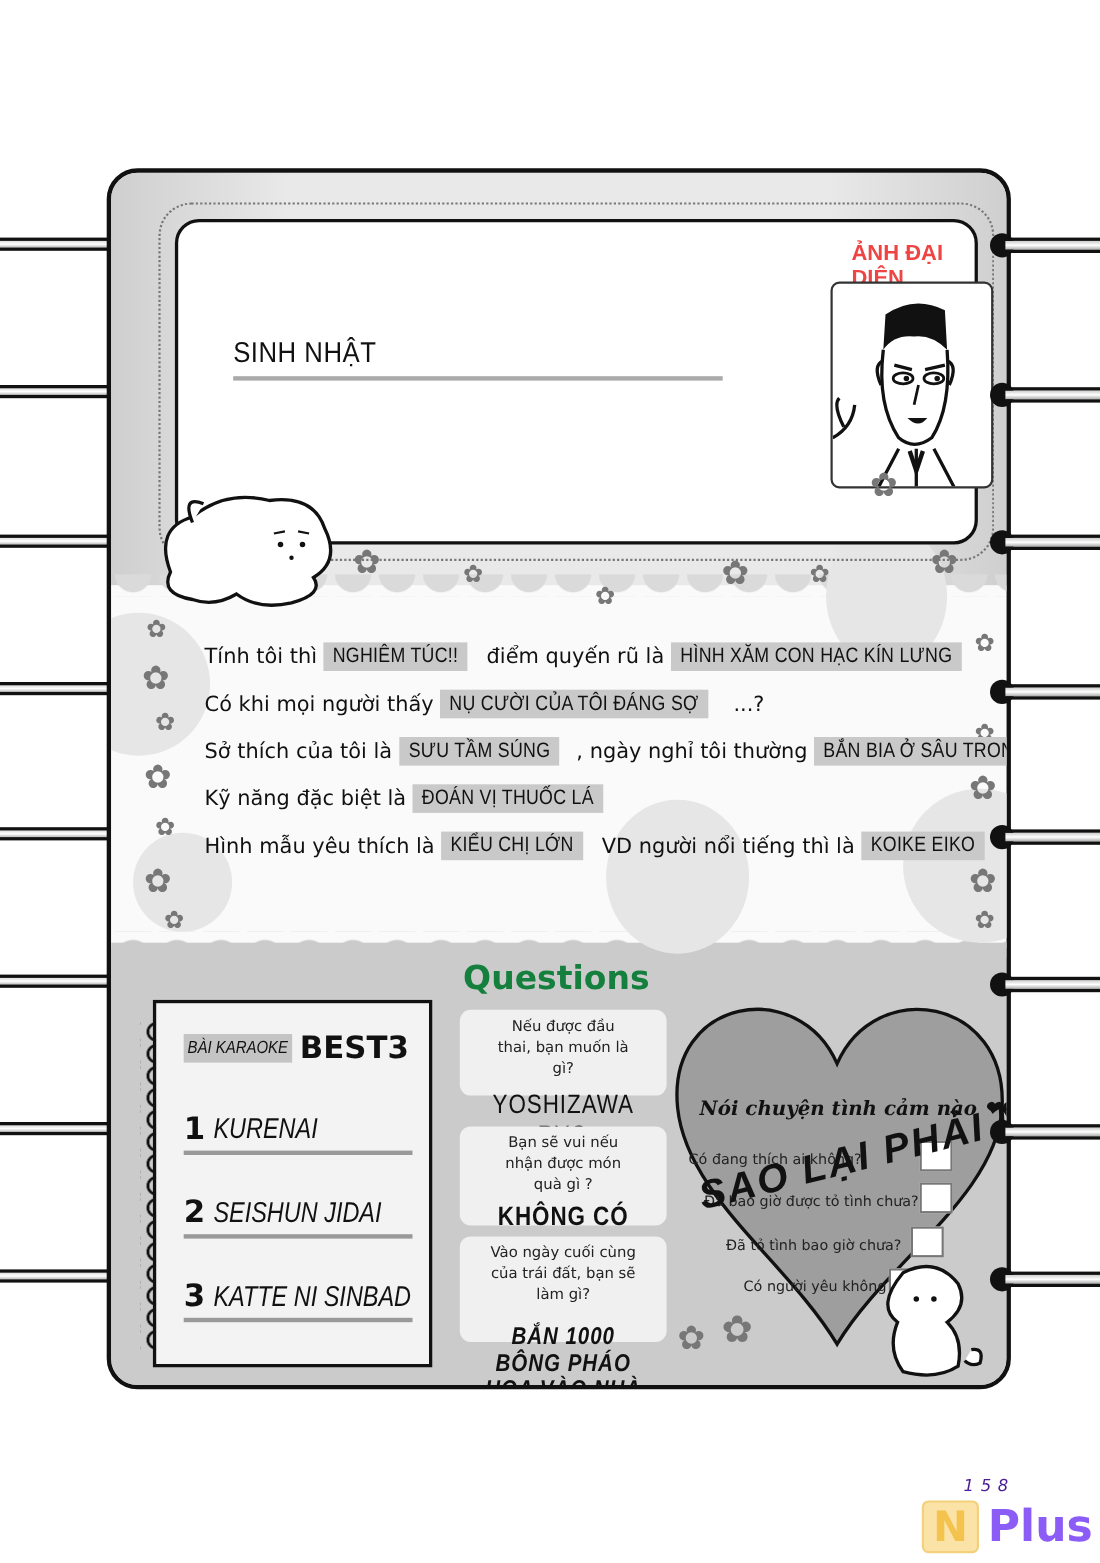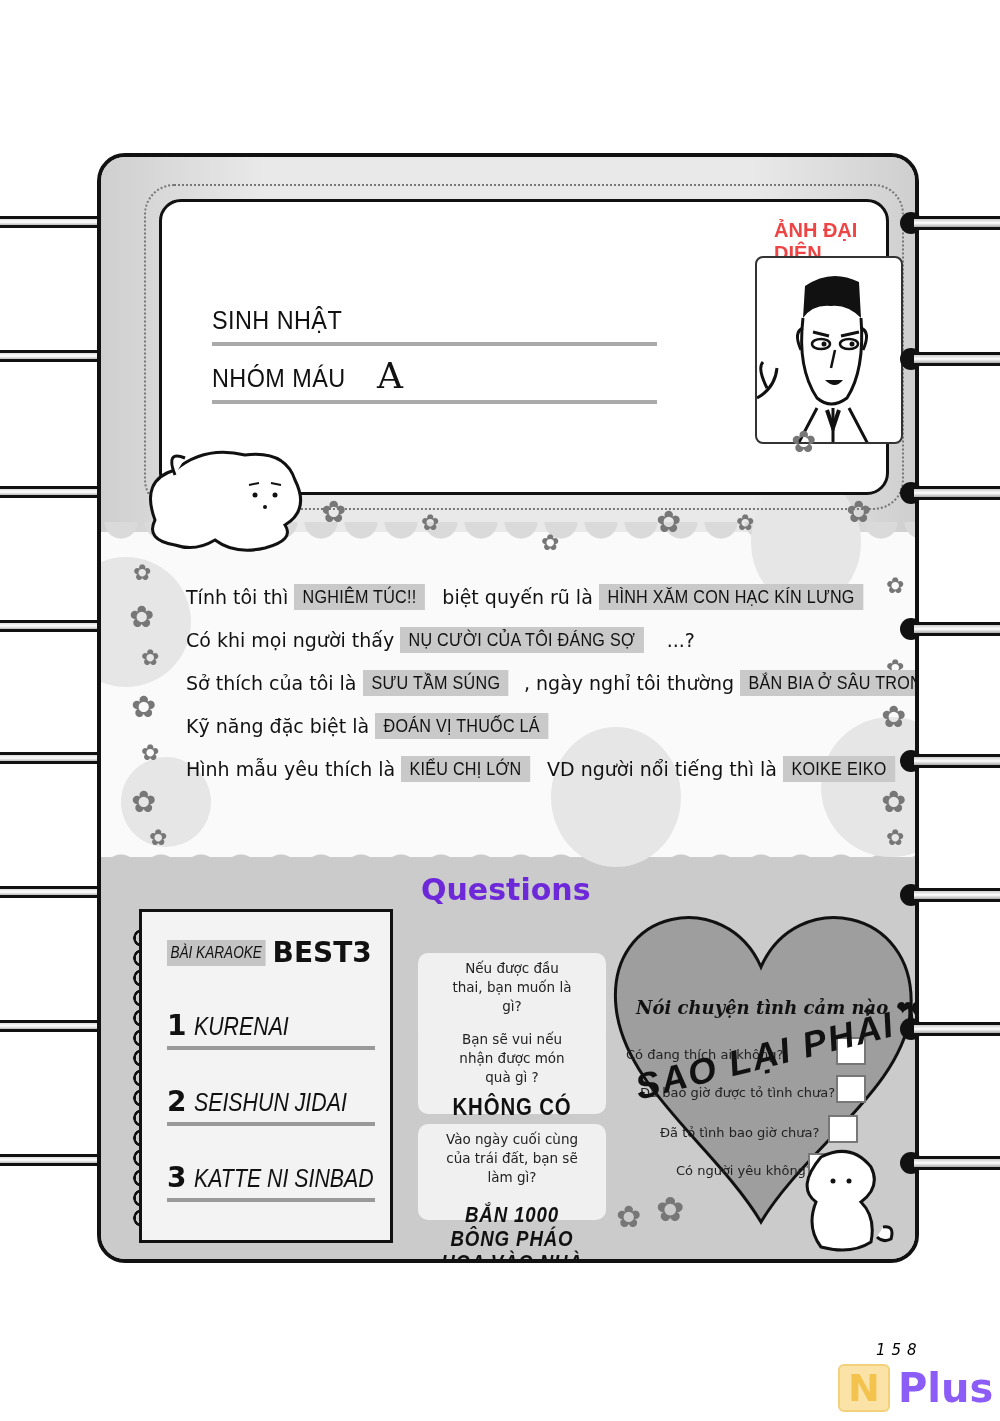--- a/index.html
+++ b/index.html
@@ -35,21 +35,21 @@
     .avatar-title { position: absolute; left: 612px; top: 17px; font-family: "Liberation Sans", sans-serif; font-size: 20px; font-weight: 700; color: #ef4444; }
     .avatar-frame { position: absolute; left: 593px; top: 54px; width: 148px; height: 188px; border: 2px solid #333; border-radius: 8px; background: #fff; overflow: hidden; }
 
     
     .intro { position: absolute; left: 85px; top: 418px; width: 720px; }
     .intro-line { height: 43px; display: flex; align-items: center; font-family: "DejaVu Sans", sans-serif; font-size: 19px; color: #111; white-space: nowrap; }
     .intro-line .hl { display: inline-block; background: #c9c9c9; padding: 2px 10px; margin: 0 6px; font-family: "Liberation Sans Narrow", "Liberation Sans", sans-serif; font-size: 19px; transform: scaleX(0.85); transform-origin: left; letter-spacing: 0.3px; }
     .intro-line .hl.big { font-size: 26px; font-style: italic; font-weight: 700; padding: 0 34px; }
 
     
-    .q-title { position: absolute; left: 320px; top: 715px; font-family: "DejaVu Sans", sans-serif; font-weight: 700; font-size: 30px; color: #6d28d9; }
+    .q-title { position: absolute; left: 320px; top: 715px; font-family: "DejaVu Sans", sans-serif; font-weight: 700; font-size: 30px; color: #15803d; }
 
     .karaoke { position: absolute; left: 38px; top: 752px; width: 254px; height: 334px; background: #f3f3f3; border: 3px solid #111; }
     .karaoke .coil { position: absolute; left: -14px; top: 16px; width: 14px; height: 300px;
       background: radial-gradient(circle at 14px 10px, transparent 6px, #111 6.5px, #111 8.5px, transparent 9px) repeat-y; background-size: 14px 20px; }
     .karaoke .k-head { position: absolute; left: 25px; top: 24px; display: flex; align-items: center; }
     .karaoke .k-tag { background: #c4c4c4; padding: 4px 4px; font-family: "Liberation Sans", sans-serif; font-style: italic; font-size: 16px; transform: scaleX(0.85); transform-origin: left; }
     .karaoke .k-best { font-family: "DejaVu Sans", sans-serif; font-weight: 700; font-size: 28px; margin-left: -10px; }
     .karaoke .k-item { position: absolute; left: 25px; width: 208px; height: 48px; border-bottom: 4px solid #999; display: flex; align-items: flex-end; padding-bottom: 4px; }
     .karaoke .k-num { font-family: "DejaVu Sans", sans-serif; font-weight: 700; font-size: 28px; margin-right: 8px; }
     .karaoke .k-song { font-family: "Liberation Sans", sans-serif; font-style: italic; font-size: 26px; transform: scaleX(0.82); transform-origin: left; white-space: nowrap; }
@@ -59,21 +59,21 @@
     .qbox .qa { font-family: "Liberation Sans", sans-serif; font-size: 24px; color: #111; transform: scaleX(0.85); letter-spacing: 1px; }
     .qbox .qa.tall { font-size: 22px; line-height: 24px; font-style: italic; font-weight: 700; }
 
     
     .heart-wrap { position: absolute; left: 505px; top: 740px; width: 310px; height: 330px; }
     .heart-title { position: absolute; left: 30px; top: 100px; font-family: "DejaVu Serif", serif; font-style: italic; font-weight: 700; font-size: 18px; color: #111; white-space: nowrap; }
     .heart-q { position: absolute; font-family: "DejaVu Sans", sans-serif; font-size: 13px; color: #222; white-space: nowrap; }
     .checkbox { position: absolute; width: 30px; height: 28px; background: #fff; border: 2px solid #777; }
     .scribble { position: absolute; left: 30px; top: 170px; font-family: "Liberation Sans", sans-serif; font-weight: 700; font-style: italic; font-size: 36px; color: #111; transform: rotate(-14deg); transform-origin: left; white-space: nowrap; letter-spacing: 2px; }
 
-    .page-number { position: absolute; left: 876px; top: 1341px; font-family: "DejaVu Sans", sans-serif; font-style: italic; font-size: 15px; letter-spacing: 6px; color: #000000; }
+    .page-number { position: absolute; left: 876px; top: 1341px; font-family: "DejaVu Sans", sans-serif; font-style: italic; font-size: 15px; letter-spacing: 6px; color: #4c1d95; }
     .logo { position: absolute; left: 838px; top: 1364px; display: flex; align-items: center; }
     .logo .n-box { width: 52px; height: 48px; border-radius: 6px; background: #fbe3a8; border: 2px solid #f3d07a; display: flex; align-items: center; justify-content: center; font-family: "DejaVu Sans", sans-serif; font-weight: 700; font-size: 38px; color: #f3c34e; }
     .logo .plus { font-family: "DejaVu Sans", sans-serif; font-weight: 700; font-size: 40px; color: #8b5cf6; margin-left: 8px; text-align: right; }
 
     .flower { position: absolute; font-size: 22px; color: #777; line-height: 1; }
   </style>
 </head>
 <body>
 
 <div class="ring-left" style="top:216px;"></div>
@@ -94,24 +94,20 @@
 
   <div class="dot-circle" style="left:-40px; top:400px; width:130px; height:130px;"></div>
   <div class="dot-circle" style="left:650px; top:320px; width:110px; height:130px;"></div>
   <div class="dot-circle" style="left:450px; top:570px; width:130px; height:140px;"></div>
   <div class="dot-circle" style="left:720px; top:560px; width:140px; height:140px;"></div>
   <div class="dot-circle" style="left:20px; top:600px; width:90px; height:90px;"></div>
 
   <div class="profile-card">
     <div class="field" style="top:88px;">
       <span class="label">SINH NHẬT</span>
-    </div>
-    <div class="field" style="top:146px;">
-      <span class="label">NHÓM MÁU</span>
-      <span class="value" style="left:165px; font-style:normal;">A</span>
     </div>
 
     <div class="avatar-title">ẢNH ĐẠI DIỆN</div>
     <div class="avatar-frame">
       <svg width="148" height="188" viewBox="0 0 148 188">
         <path d="M48 28 Q74 10 102 24 L104 60 Q90 46 74 48 Q56 46 46 60 Z" fill="#111"></path>
         <path d="M46 60 Q40 110 60 140 Q74 152 90 140 Q108 112 104 60" fill="none" stroke="#111" stroke-width="3"></path>
         <path d="M46 70 Q36 74 44 92" fill="none" stroke="#111" stroke-width="3"></path>
         <path d="M104 70 Q114 74 106 92" fill="none" stroke="#111" stroke-width="3"></path>
         <ellipse cx="64" cy="86" rx="9" ry="5" fill="none" stroke="#111" stroke-width="2.5"></ellipse>
@@ -147,21 +143,21 @@
   <span class="flower" style="left:780px; top:545px; font-size:30px;">✿</span>
   <span class="flower" style="left:780px; top:630px; font-size:30px;">✿</span>
   <span class="flower" style="left:785px; top:670px;">✿</span>
   <span class="flower" style="left:515px; top:1045px; font-size:30px;">✿</span>
   <span class="flower" style="left:555px; top:1035px; font-size:34px;">✿</span>
 
   <div class="intro">
     <div class="intro-line">
       <span>Tính tôi thì</span>
       <span class="hl" style="margin-right:-6px;">NGHIÊM TÚC!!</span>
-      <span>biệt quyến rũ là</span>
+      <span>điểm quyến rũ là</span>
       <span class="hl">HÌNH XĂM CON HẠC KÍN LƯNG</span>
     </div>
     <div class="intro-line">
       <span>Có khi mọi người thấy</span>
       <span class="hl" style="margin-right:-20px;">NỤ CƯỜI CỦA TÔI ĐÁNG SỢ</span>
       <span>...?</span>
     </div>
     <div class="intro-line">
       <span>Sở thích của tôi là</span>
       <span class="hl" style="margin-right:-10px;">SƯU TẦM SÚNG</span>
@@ -195,21 +191,21 @@
     <div class="k-item" style="top:166px;">
       <span class="k-num">2</span>
       <span class="k-song">SEISHUN JIDAI</span>
     </div>
     <div class="k-item" style="top:242px;">
       <span class="k-num">3</span>
       <span class="k-song">KATTE NI SINBAD</span>
     </div>
   </div>
 
-  <div class="qbox" style="top:796px; height:89px;">
+  <div class="qbox" style="top:761px; height:78px;">
     <div class="qq" style="padding:6px 30px 0;">Nếu được đầu thai, bạn muốn là gì?</div>
     <div class="qa" style="margin-top:10px;">YOSHIZAWA RYO</div>
   </div>
   <div class="qbox" style="top:867px; height:90px;">
     <div class="qq" style="padding:6px 30px 0;">Bạn sẽ vui nếu nhận được món quà gì ?</div>
     <div class="qa" style="margin-top:6px; font-weight:700;">KHÔNG CÓ</div>
   </div>
   <div class="qbox" style="top:967px; height:96px;">
     <div class="qq" style="padding:6px 16px 0;">Vào ngày cuối cùng của trái đất, bạn sẽ làm gì?</div>
     <div class="qa tall" style="margin-top:16px; padding:0 4px;">BẮN 1000 BÔNG PHÁO HOA VÀO NHÀ ĐẠI CA</div>

